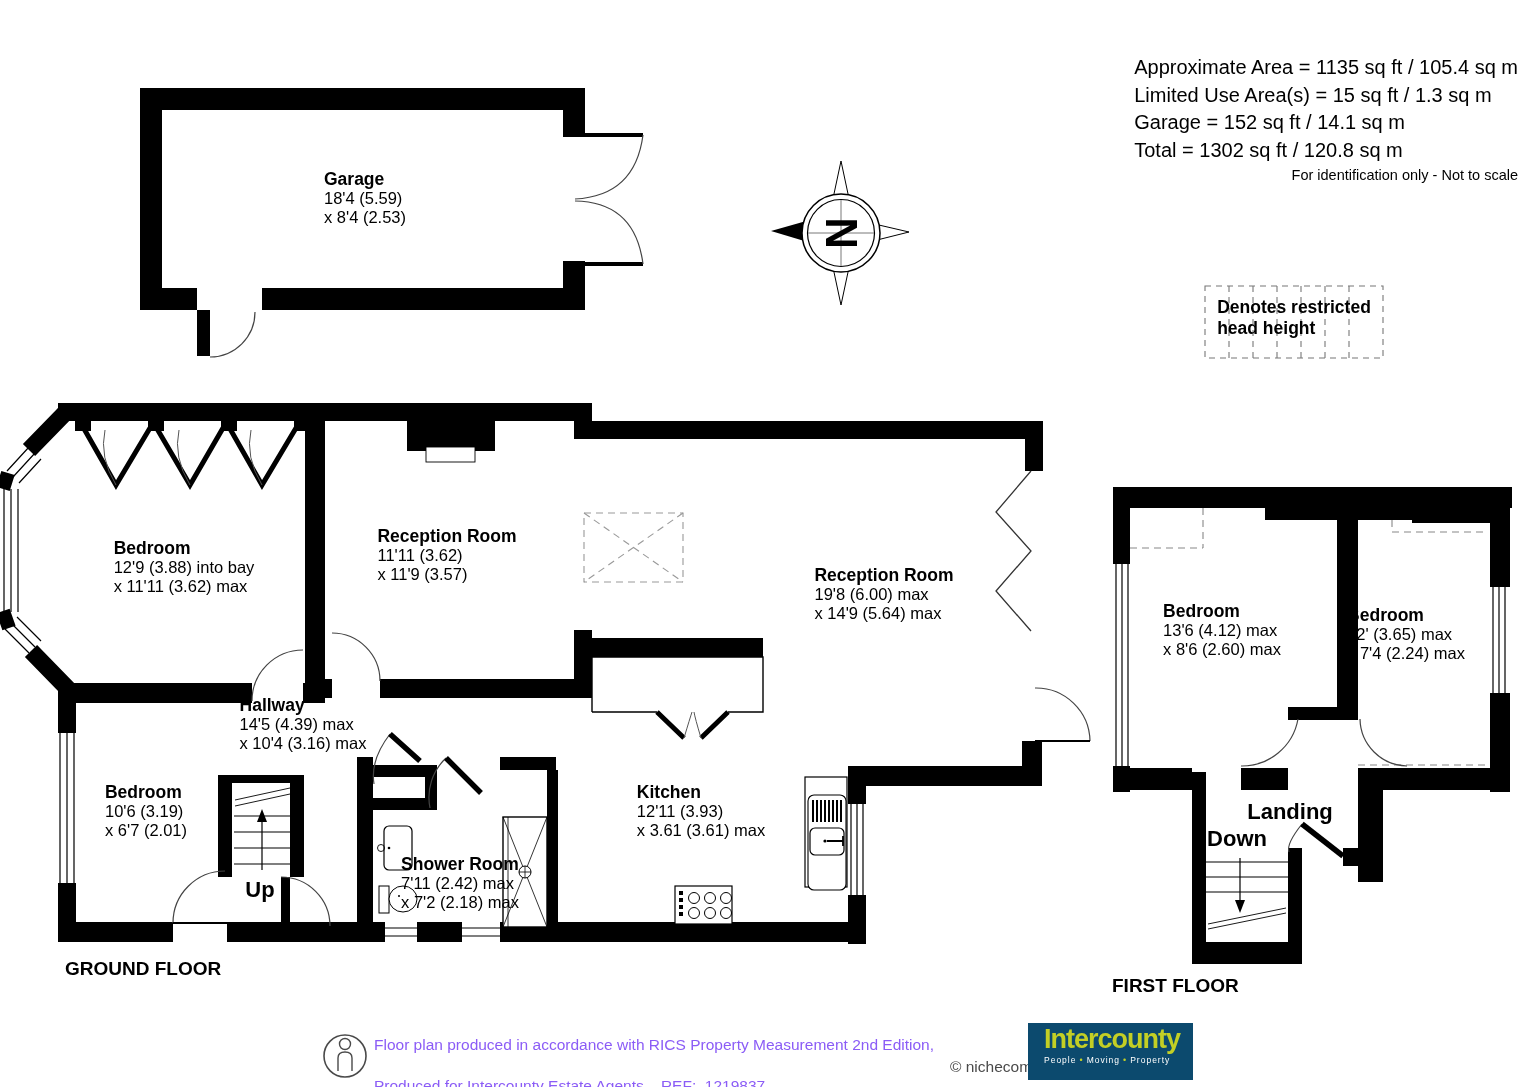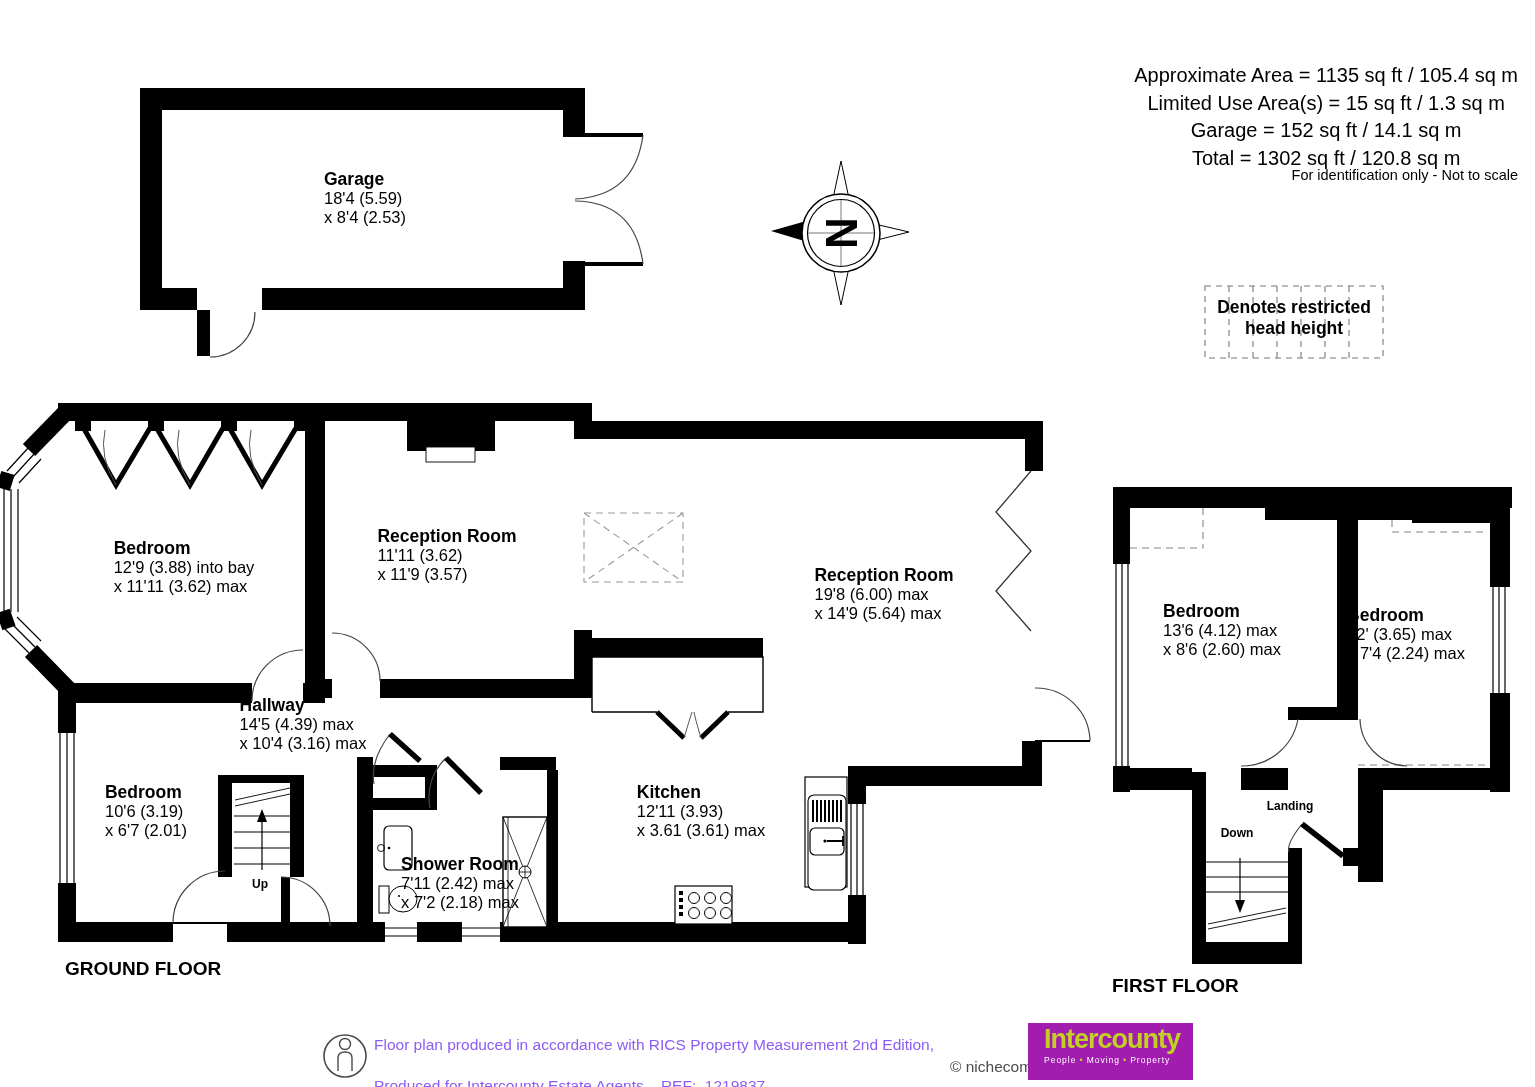--- a/index.html
+++ b/index.html
@@ -1,31 +1,31 @@
 <!DOCTYPE html>
 <html><head>
 <meta charset="utf-8">
 <style>
   html,body{margin:0;padding:0;background:#fff;}
   #page{position:relative;width:1535px;height:1087px;background:#fff;overflow:hidden;
         font-family:"Liberation Sans", sans-serif;color:#000;}
   #plan-svg{position:absolute;left:0;top:0;width:1535px;height:1087px;}
   .hdr-title{position:absolute;right:17px;top:2px;font-size:31px;font-weight:bold;white-space:nowrap;}
-  .hdr-area{position:absolute;right:17px;top:62px;text-align:center;font-size:20px;line-height:27.5px;white-space:nowrap;}
+  .hdr-area{position:absolute;right:17px;top:54px;text-align:left;font-size:20px;line-height:27.5px;white-space:nowrap;}
   .hdr-note{position:absolute;right:17px;top:167px;font-size:14.5px;white-space:nowrap;}
   .room-label{position:absolute;transform:translateX(-50%);
               font-size:16.5px;line-height:19px;white-space:nowrap;}
   .room-label .rname{font-weight:bold;font-size:17.5px;}
-  .mini-label{position:absolute;transform:translateX(-50%);font-weight:bold;font-size:12px;white-space:nowrap;}
+  .mini-label{position:absolute;transform:translateX(-50%);font-weight:bold;font-size:22px;white-space:nowrap;}
   .floor-label{position:absolute;font-weight:bold;font-size:19px;white-space:nowrap;}
-  .legend-text{position:absolute;left:1294px;top:297px;transform:translateX(-50%);text-align:center;
+  .legend-text{position:absolute;left:1294px;top:297px;transform:translateX(-50%);text-align:left;
                font-weight:bold;font-size:17.5px;line-height:21px;white-space:nowrap;}
   .foot-line{position:absolute;left:374px;font-size:15.5px;color:#8b5cf6;white-space:nowrap;}
   .foot-copy{position:absolute;left:950px;top:1058px;font-size:15.5px;color:#4a4a4a;white-space:nowrap;}
-  .logo-box{position:absolute;left:1028px;top:1023px;width:165px;height:57px;background:#a21caf;
+  .logo-box{position:absolute;left:1028px;top:1023px;width:165px;height:57px;background:#0c4a6e;
             padding-left:16px;box-sizing:border-box;}
   .logo-brand{color:#c3cf25;font-size:27px;font-weight:bold;letter-spacing:-1px;line-height:33px;}
   .logo-tag{color:#fff;font-size:8.5px;letter-spacing:1px;margin-top:-1px;}
   .logo-tag .b{color:#c3cf25;font-size:9px;padding:0 3px;}
 </style>
 </head>
 <body>
 
 <div id="page">
 

